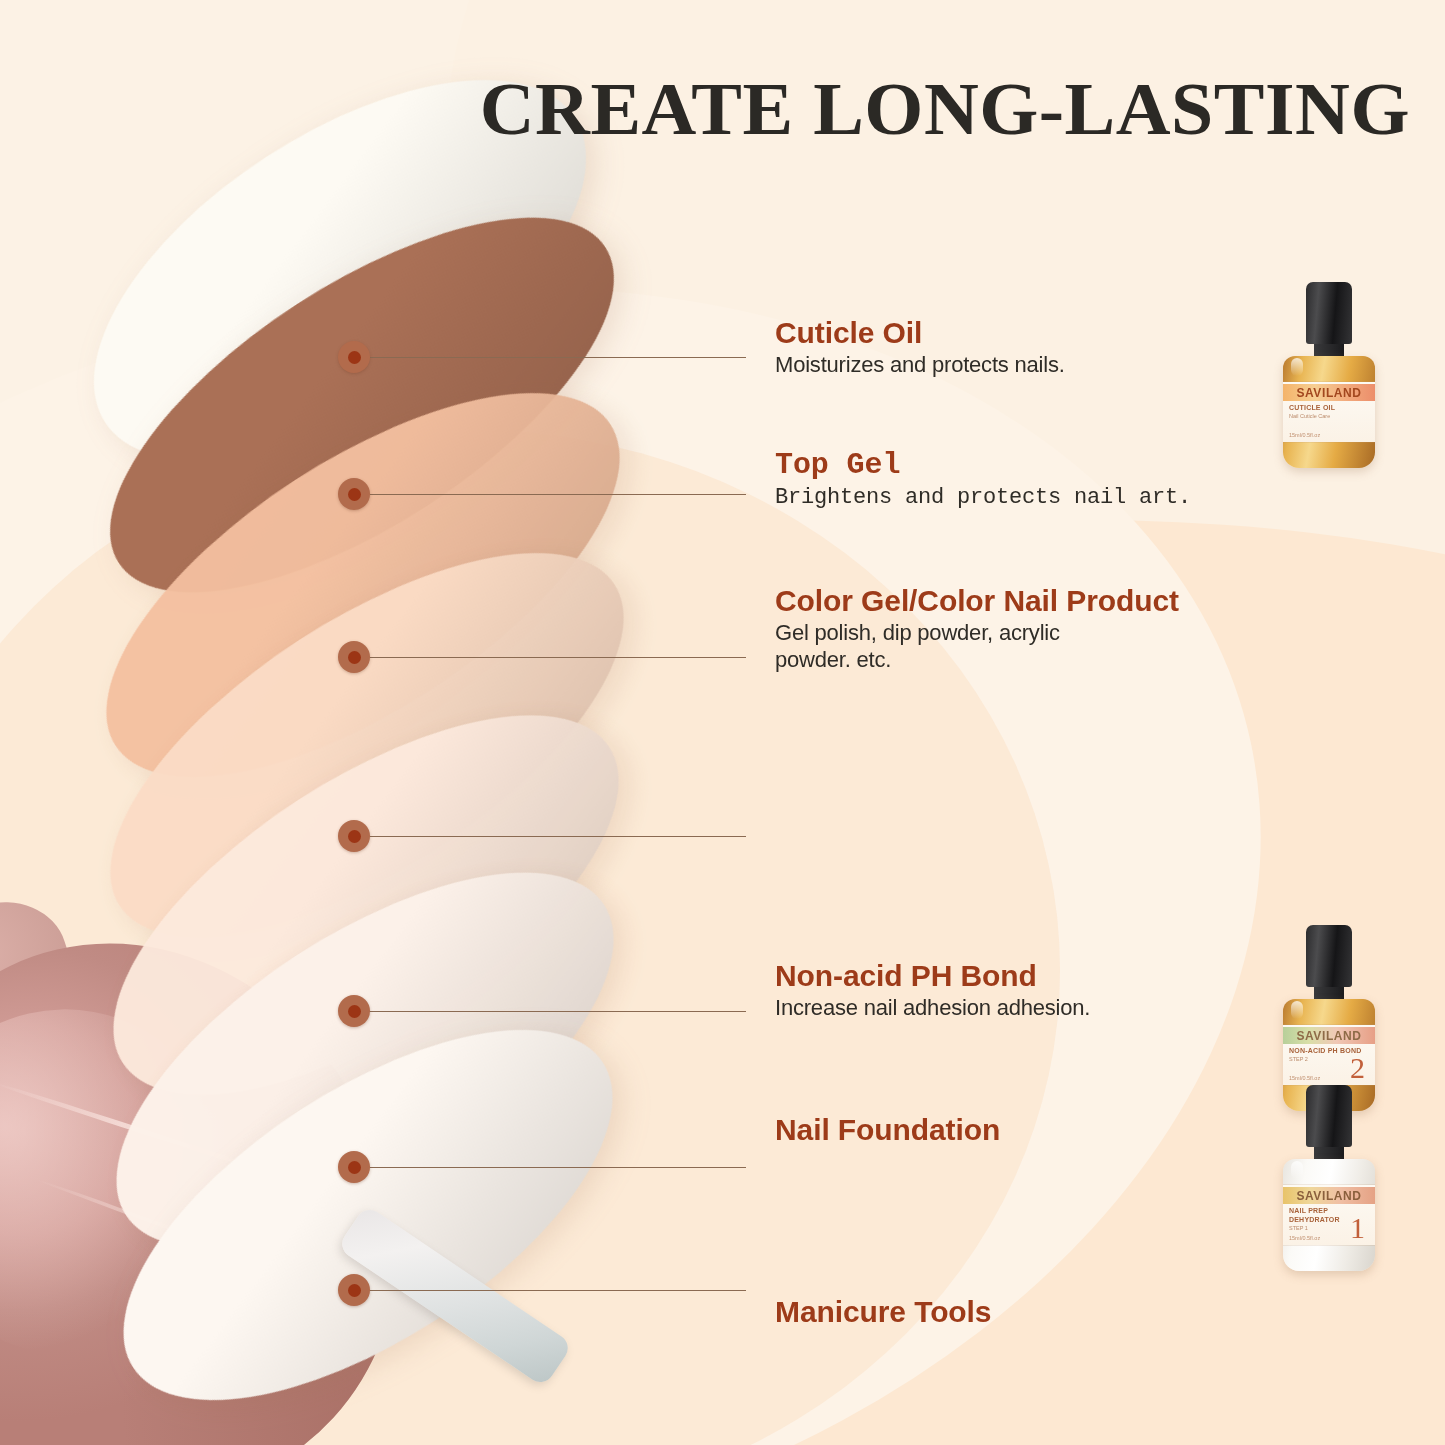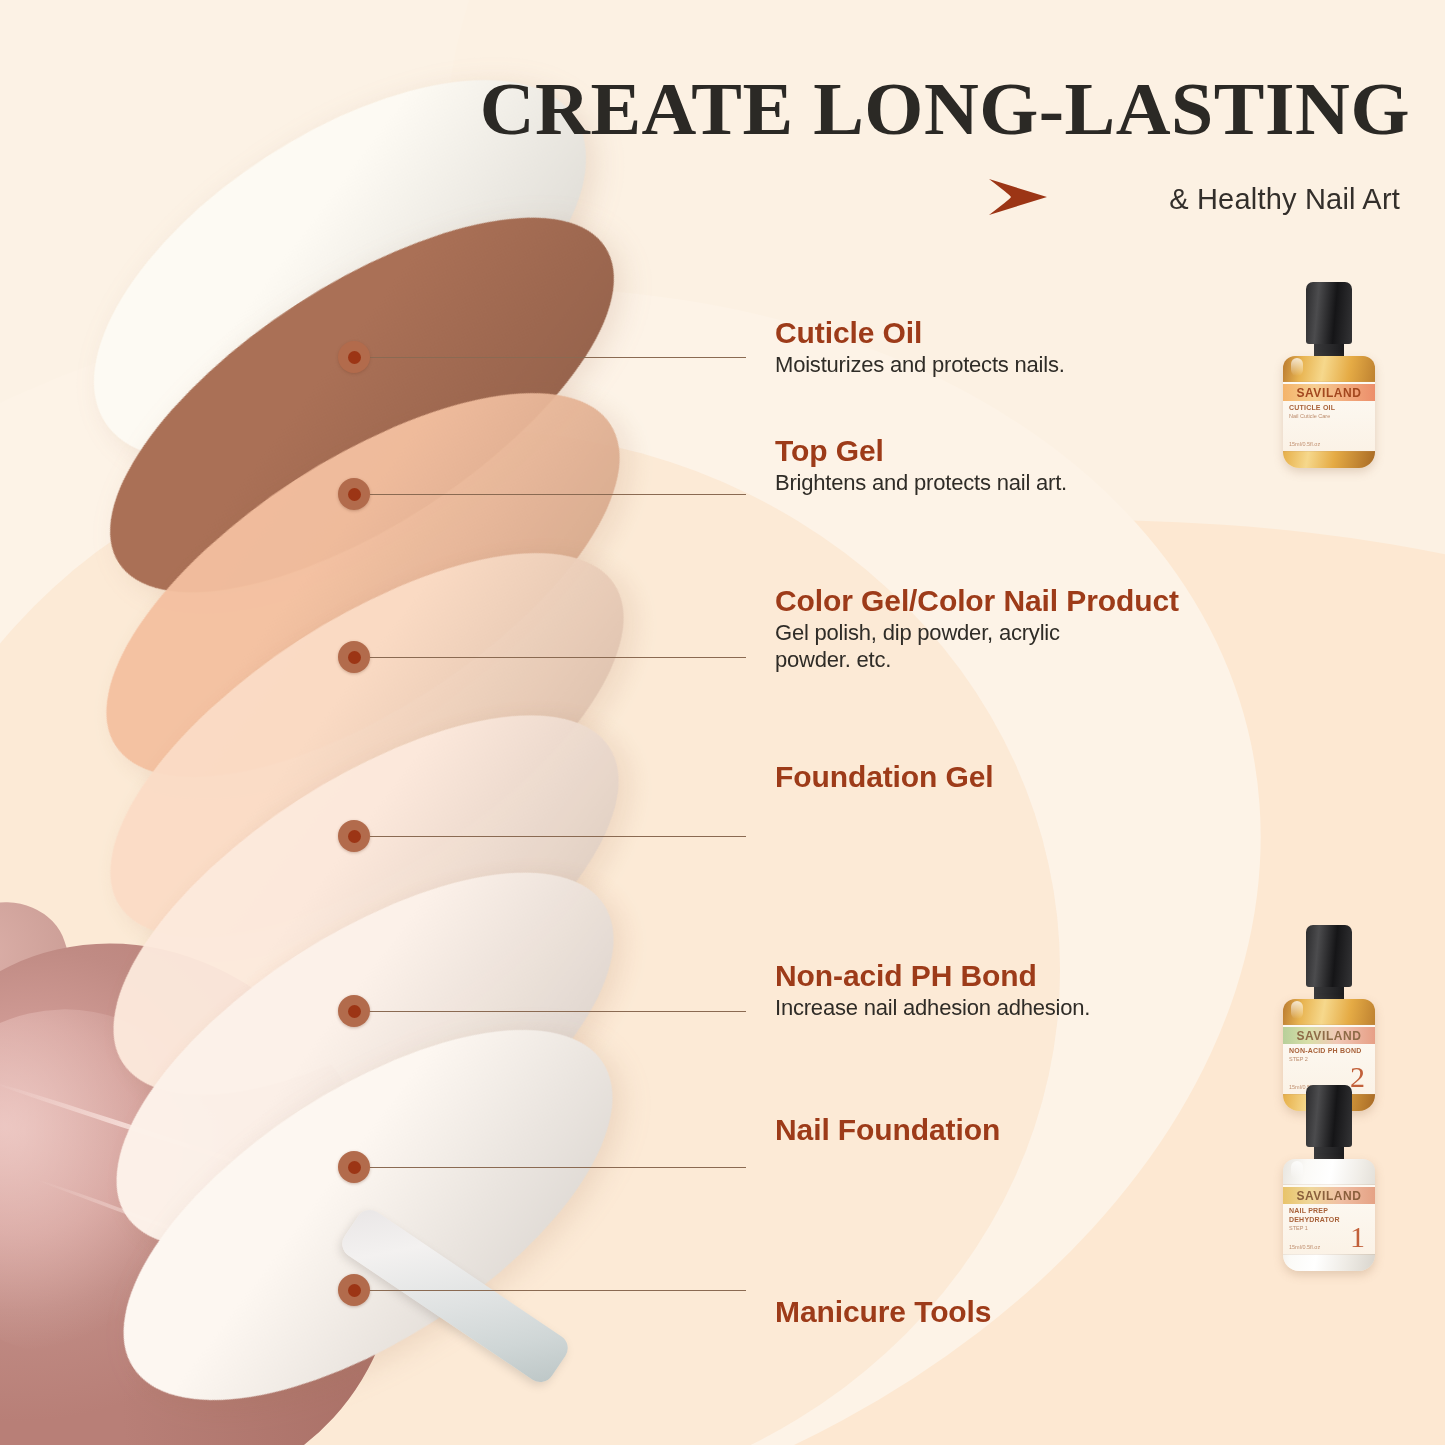--- a/index.html
+++ b/index.html
@@ -141,21 +141,21 @@
     margin:0 auto;width:30px;height:12px;
     background:linear-gradient(90deg,#3a3a3c,#1b1b1d);
   }
   .b-body{
     position:relative;width:92px;height:112px;border-radius:12px 12px 16px 16px;
     overflow:hidden;box-shadow:0 4px 10px rgba(150,110,80,.25);
   }
   .b-body.amber{background:linear-gradient(100deg,#b9792e 0%,#e8b451 18%,#f6d88c 38%,#e5ab45 62%,#a86a25 100%);}
   .b-body.clear{background:linear-gradient(100deg,#e8e5df 0%,#fbfaf7 22%,#ffffff 45%,#efece6 72%,#d9d5cd 100%);}
   .b-label{
-    position:absolute;left:0;right:0;top:26px;height:69px;
+    position:absolute;left:0;right:0;top:26px;height:60px;
     background:linear-gradient(180deg,#fdfaf4,#fbf2e6);
     box-shadow:0 0 0 1px rgba(190,150,110,.18);
   }
   .b-brand{
     position:absolute;left:0;right:0;top:2px;height:17px;
     display:flex;align-items:center;justify-content:center;
     font-size:12px;font-weight:700;letter-spacing:.6px;
     color:#c07a3a;
   }
   .b-brand.grad{
@@ -258,44 +258,35 @@
       </div>
       <div class="connector" style="left: 338px; top: 1290px; width: 424px;">
         <div class="c-line" style="width: 392px; background: rgb(138, 106, 82);"></div>
         <div class="c-dot" style="background: rgb(178, 107, 76);">
           <i style="background: rgb(156, 53, 21);"></i>
         </div>
       </div>
     </div>
 
   <div class="headline">CREATE LONG-LASTING</div>
-  <div class="subline">
-    <span class="arrow-ico">
-      <svg width="62" height="44" viewBox="0 0 62 44" aria-hidden="true">
-        <path d="M2 4 C 16 15, 22 19, 24 22 C 22 25, 16 29, 2 40 L 60 22 Z" fill="#9c3515"></path>
-      </svg>
-    </span>
-    <span class="sub-text">&amp; Healthy Nail Art</span>
-  </div>
 
   <div class="items" id="items">
       <div class="item" style="top: 315px;">
         <h3>Cuticle Oil</h3>
         <p>Moisturizes and protects nails.</p>
       </div>
-      <div class="item" style="top: 433px;">
+      <div class="item" style="top: 448px; font-family: Liberation Mono, monospace;">
         <h3>Top Gel</h3>
         <p>Brightens and protects nail art.</p>
       </div>
       <div class="item" style="top: 583px;">
         <h3>Color Gel/Color Nail Product</h3>
         <p>Gel polish, dip powder, acrylic<br>powder. etc.</p>
       </div>
       <div class="item" style="top: 759px;">
-        <h3>Foundation Gel</h3>
       </div>
       <div class="item" style="top: 958px;">
         <h3>Non-acid PH Bond</h3>
         <p>Increase nail adhesion adhesion.</p>
       </div>
       <div class="item" style="top: 1112px;">
         <h3>Nail Foundation</h3>
       </div>
       <div class="item" style="top: 1294px;">
         <h3>Manicure Tools</h3>

